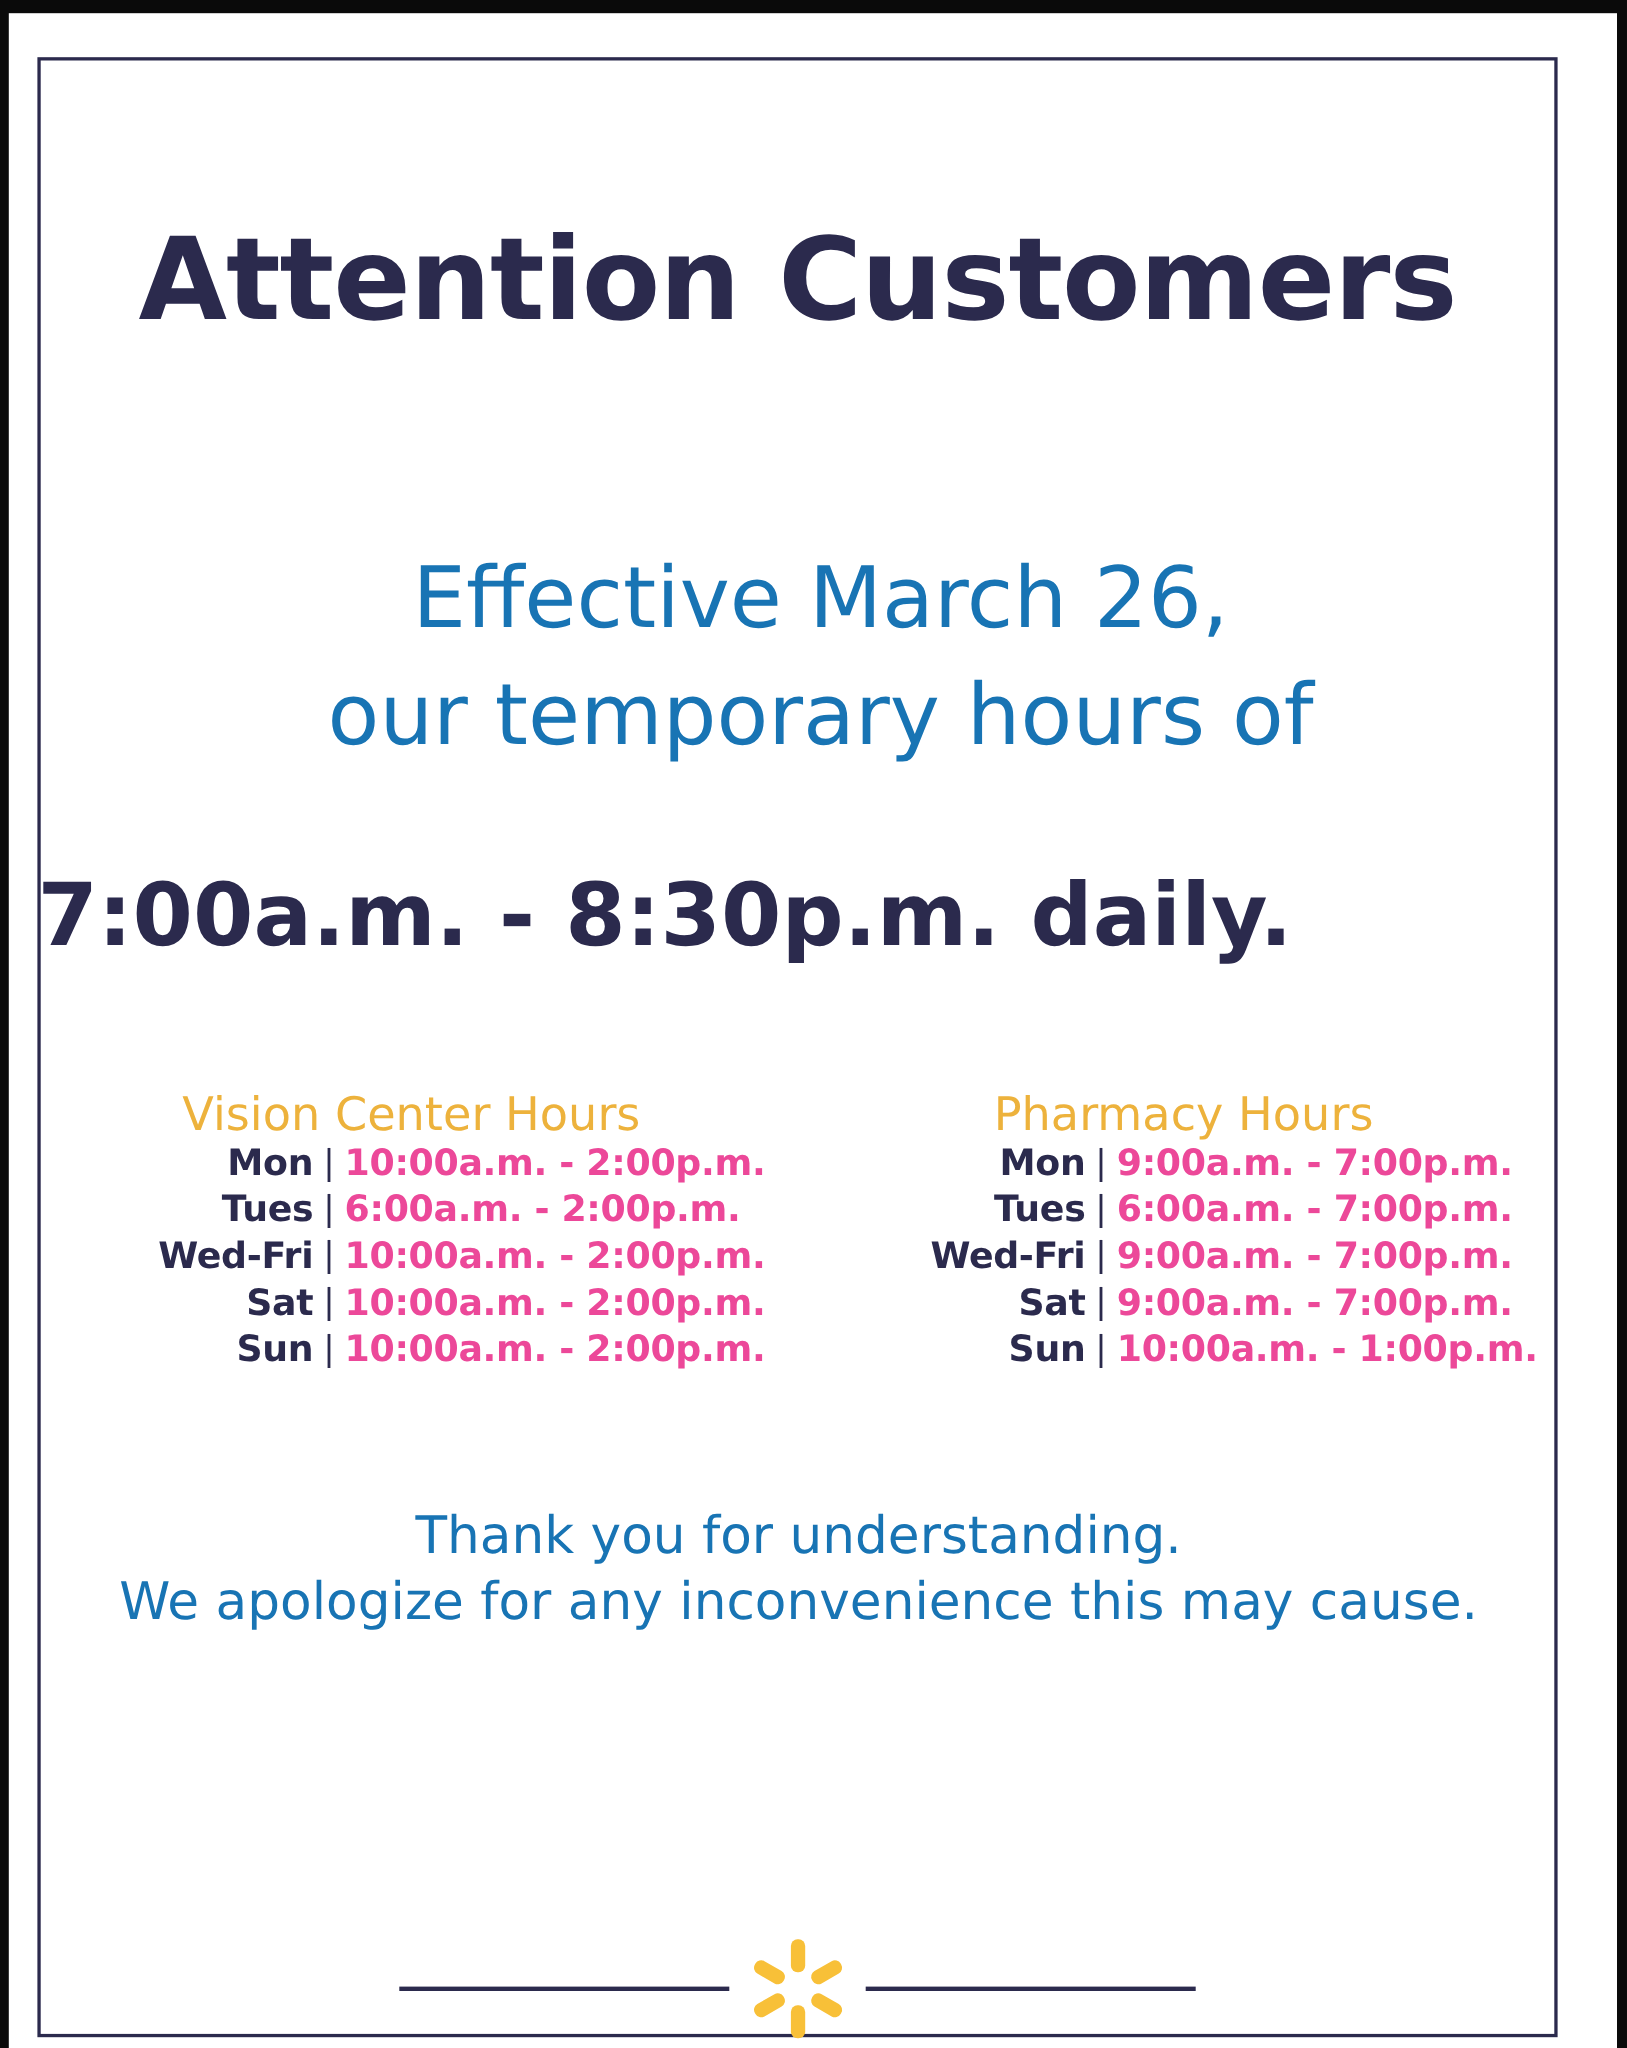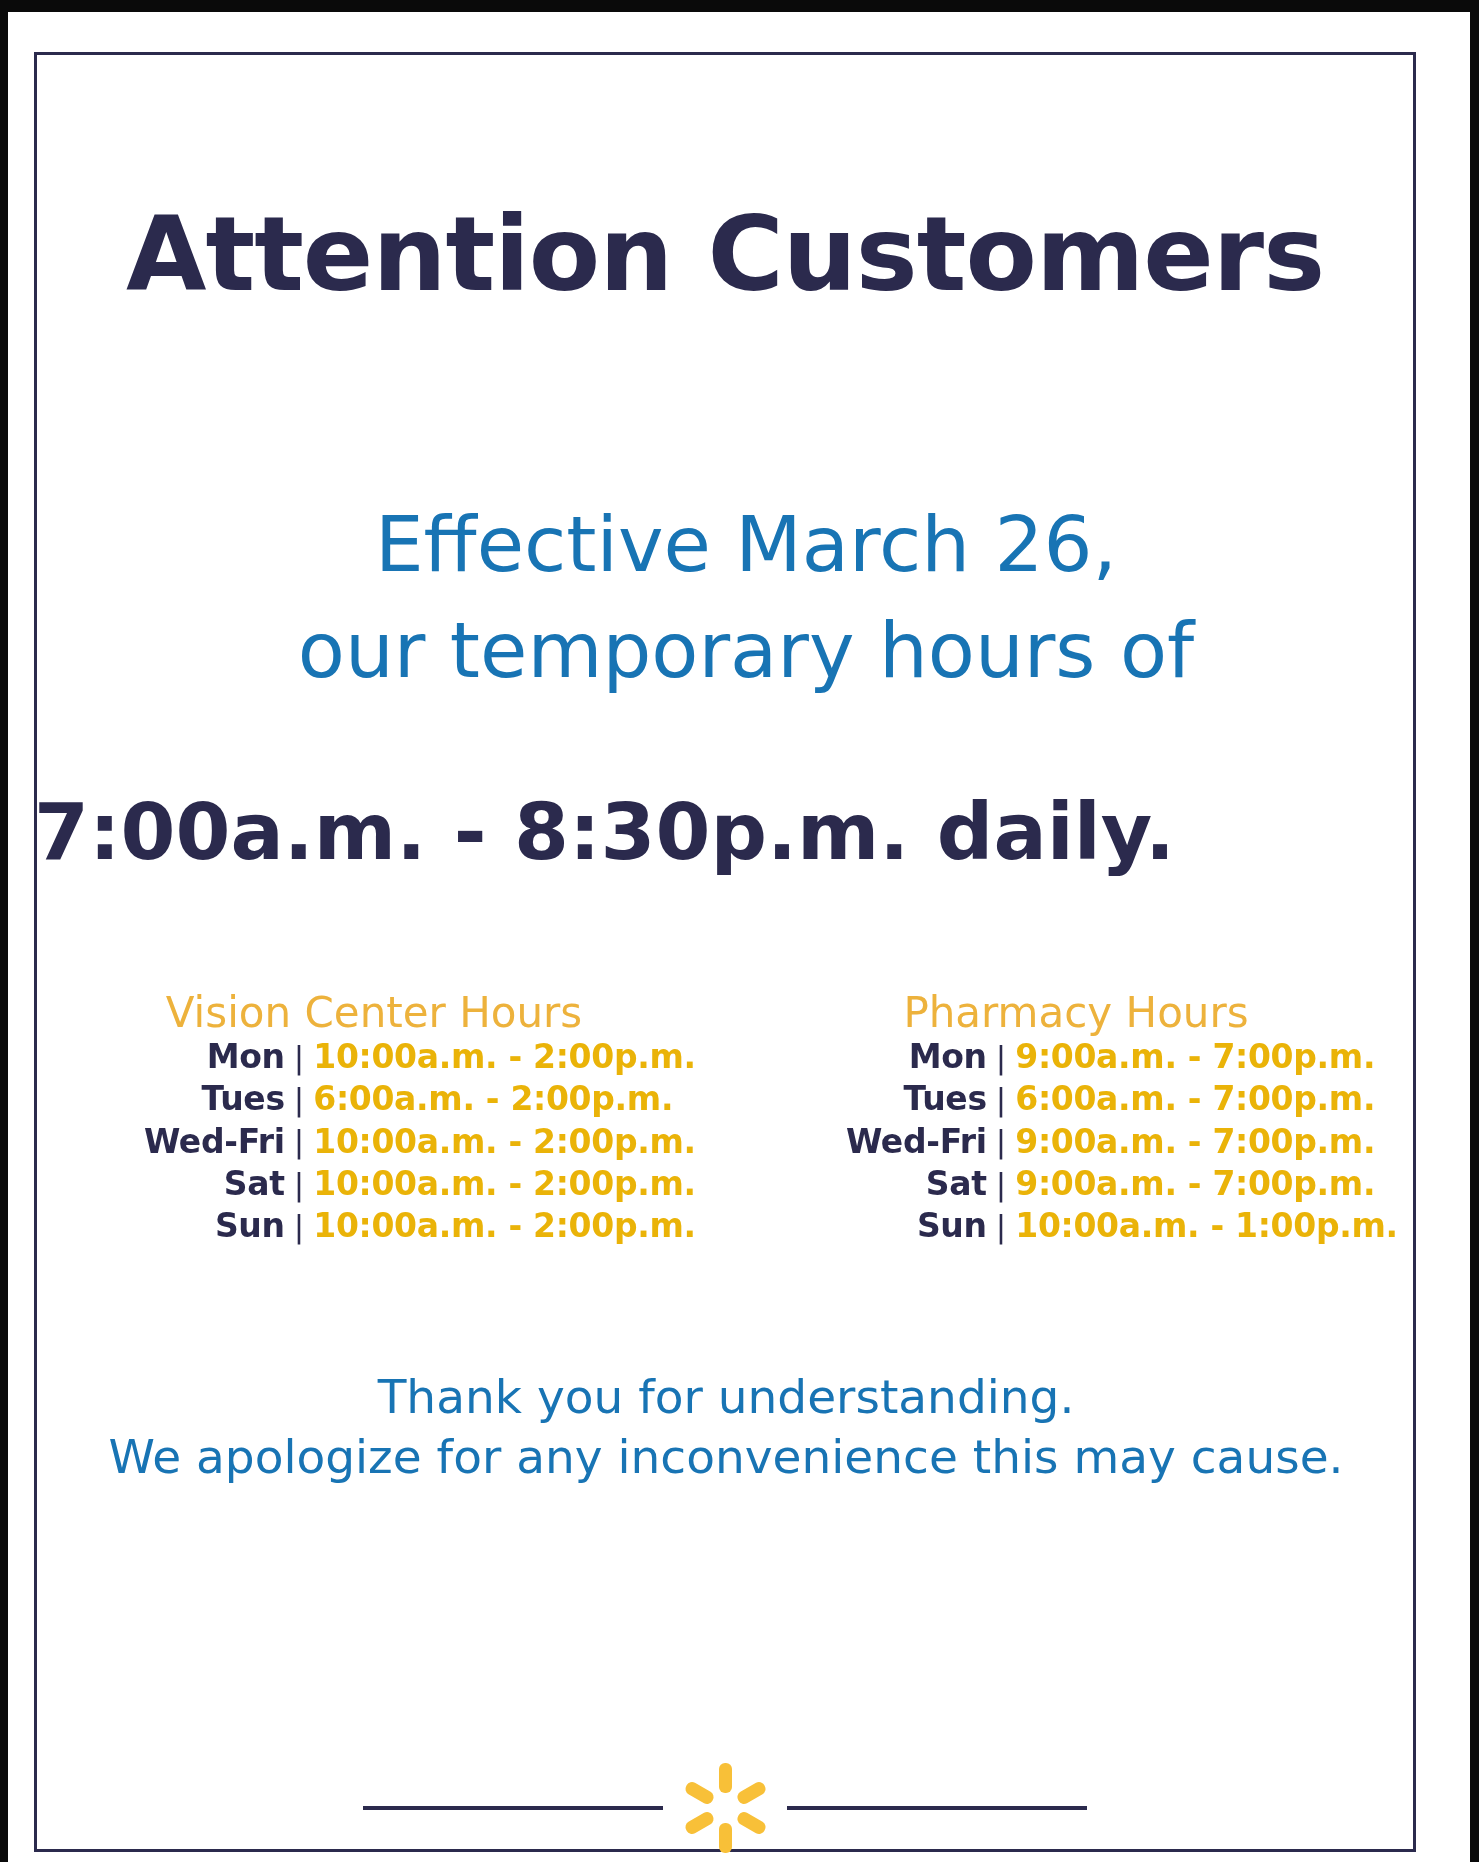--- a/index.html
+++ b/index.html
@@ -111,21 +111,21 @@
     letter-spacing:-0.3px;
   }
   .hrow .bar{
     color:#2b2a4d;
     font-size:31px;
     font-weight:400;
     align-self:center;
     line-height:1;
   }
   .hrow .time{
-    color:#eab308;
+    color:#ec4899;
     font-size:33px;
     font-weight:700;
     padding-left:9px;
     letter-spacing:-0.3px;
     text-align:center;
   }
   .dept-vision .day{width:180px;}
   .dept-vision .time{width:330px;}
   .dept-pharmacy .day{width:180px;}
   .dept-pharmacy .time{width:330px;}

